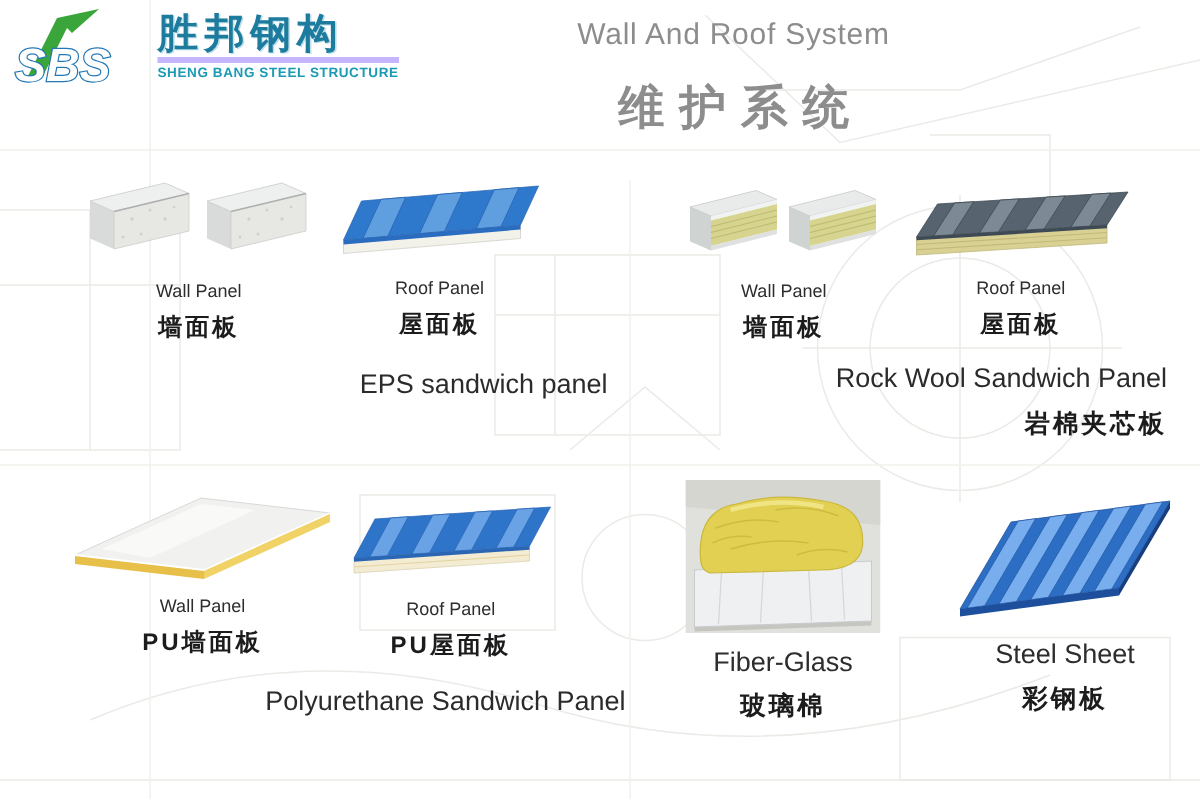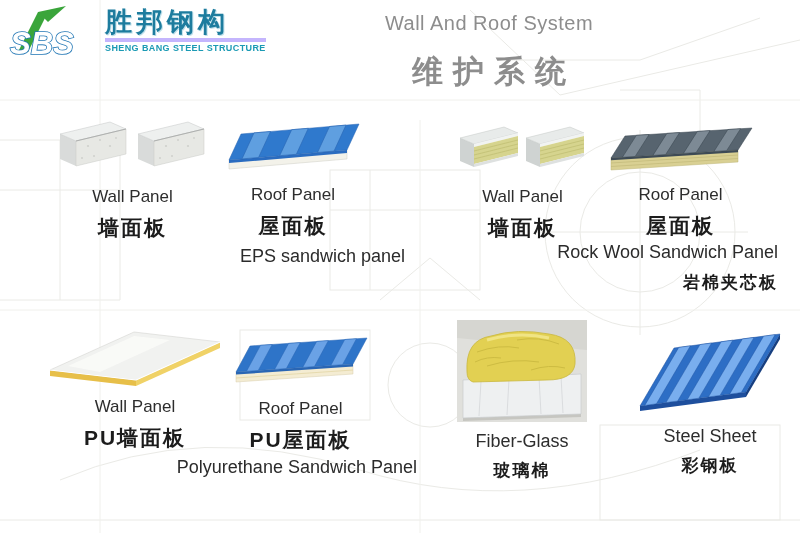--- a/index.html
+++ b/index.html
@@ -14,22 +14,22 @@
              text-shadow:1px 1px 0 #bfe0ea; }
   .logo-en { font-size:9px; font-weight:bold; color:#1b9ab4; letter-spacing:0.4px;
              border-top:4px solid #c4b5fd; padding-top:1px; margin-top:2px; }
 
   .title-block { position:absolute; left:305px; top:12px; width:368px; text-align:center; z-index:2; }
   .title-en { font-size:20px; color:#8d8d8d; letter-spacing:0.5px; }
   .title-zh { font-size:31px; color:#8d8d8d; font-weight:bold; letter-spacing:10px; text-indent:10px; margin-top:16px; }
 
   .card { position:absolute; text-align:center; z-index:2; }
   .card svg { display:block; margin:0 auto; }
-  .en { font-size:17px; color:#2d2d2d; margin-top:9px; }
-  .zh { font-size:21px; color:#1c1c1c; font-weight:bold; letter-spacing:2px; margin-top:7px; }
+  .en { font-size:12px; color:#2d2d2d; margin-top:9px; }
+  .zh { font-size:16px; color:#1c1c1c; font-weight:bold; letter-spacing:2px; margin-top:7px; }
   .big .en { font-size:18px; }
   .big .zh { font-size:17px; }
 
   .caption { position:absolute; text-align:right; z-index:2; }
   .caption .en { font-size:18px; margin-top:0; color:#2b2b2b; }
   .caption .zh { font-size:17px; margin-top:8px; }
 
   
   .eps-wall   { left:55px;  top:116px; width:155px; }
   .eps-roof   { left:218px; top:110px; width:150px; }

